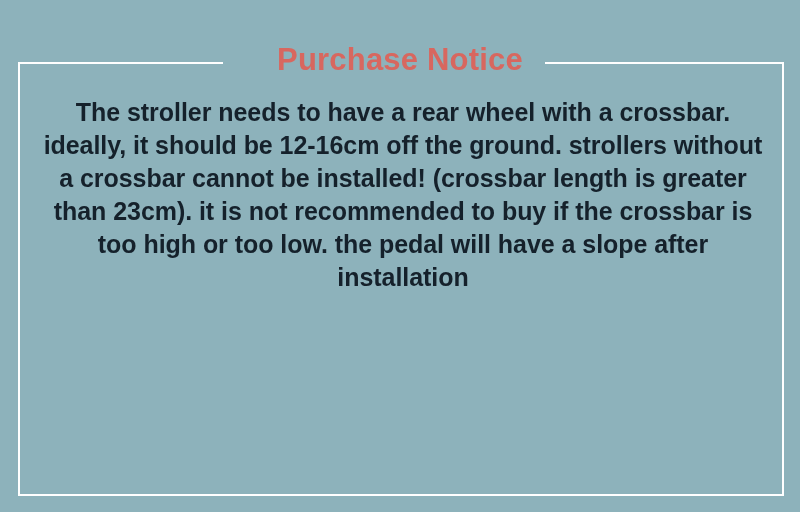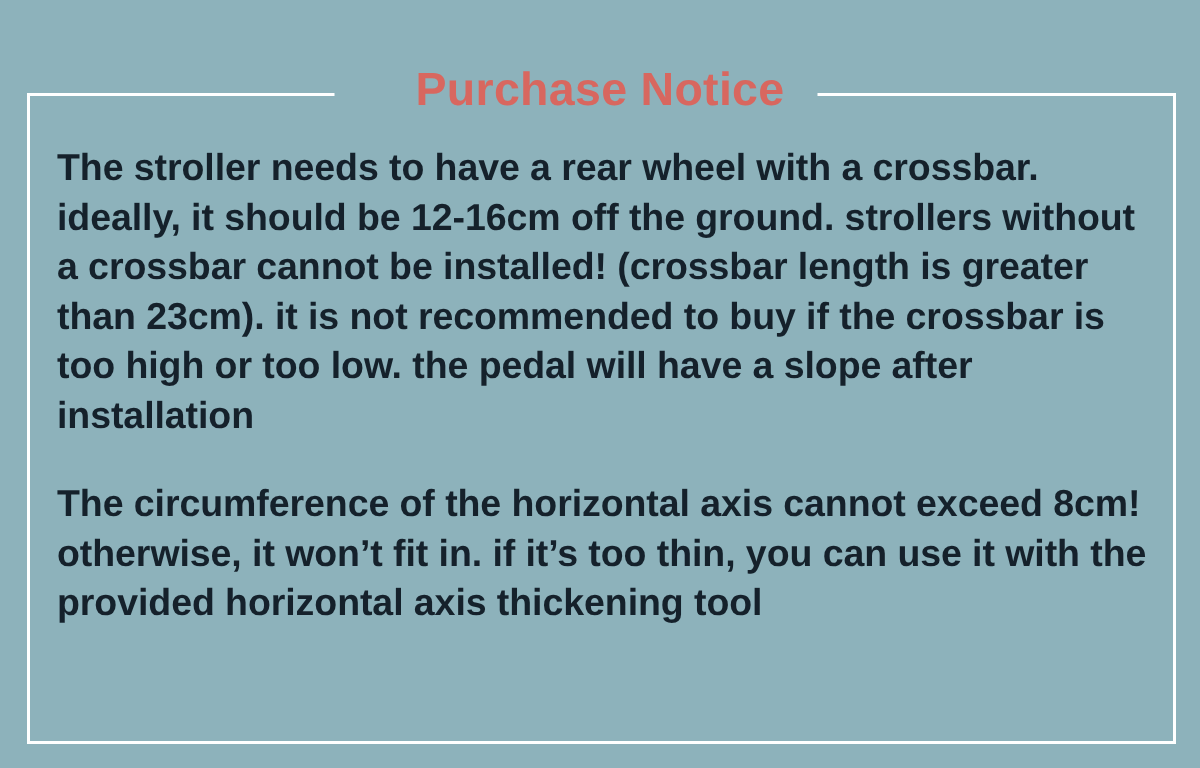--- a/index.html
+++ b/index.html
@@ -96,37 +96,36 @@
   }
 
   .body-paragraph {
     color: #15212b;
     font-family: "Liberation Sans Narrow", "Liberation Sans", sans-serif;
     font-size: 25px;
     font-weight: bold;
     line-height: 33px;
     letter-spacing: -0.05px;
     margin: 0;
-    text-align: left;
+    text-align: center;
   }
   #paragraph-2 {
     margin-top: 26px;
   }
 </style>
 </head>
 <body>
 
 <div id="notice-card">
 
   <div class="frame-edge" id="frame-top-left"></div>
   <div class="frame-edge" id="frame-top-right"></div>
   <div class="frame-edge" id="frame-left"></div>
   <div class="frame-edge" id="frame-right"></div>
   <div class="frame-edge" id="frame-bottom"></div>
 
   <div id="card-title">Purchase Notice</div>
 
   <div id="card-body">
     <p class="body-paragraph" id="paragraph-1">The stroller needs to have a rear wheel with a crossbar. ideally, it should be 12-16cm off the ground. strollers without a crossbar cannot be installed! (crossbar length is greater than 23cm). it is not recommended to buy if the crossbar is too high or too low. the pedal will have a slope after installation</p>
-    <p class="body-paragraph" id="paragraph-2">The circumference of the horizontal axis cannot exceed 8cm! otherwise, it won’t fit in. if it’s too thin, you can use it with the provided horizontal axis thickening tool</p>
   </div>
 
 </div>
 
 </body></html>

